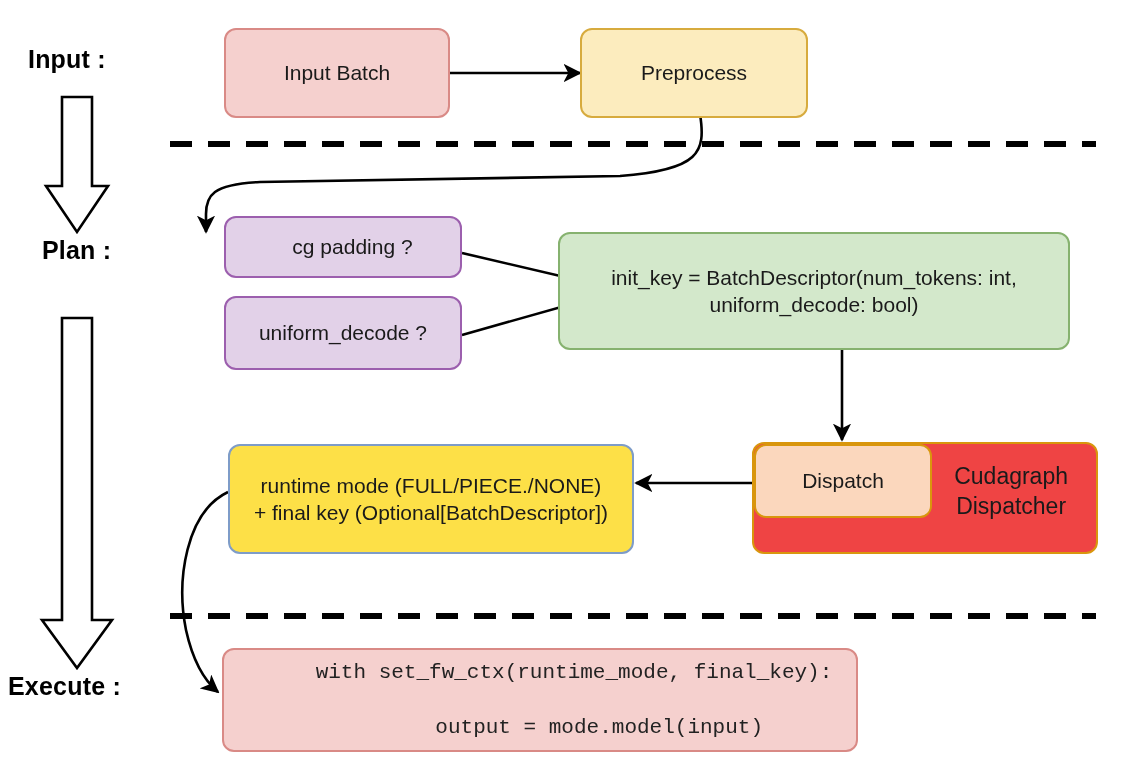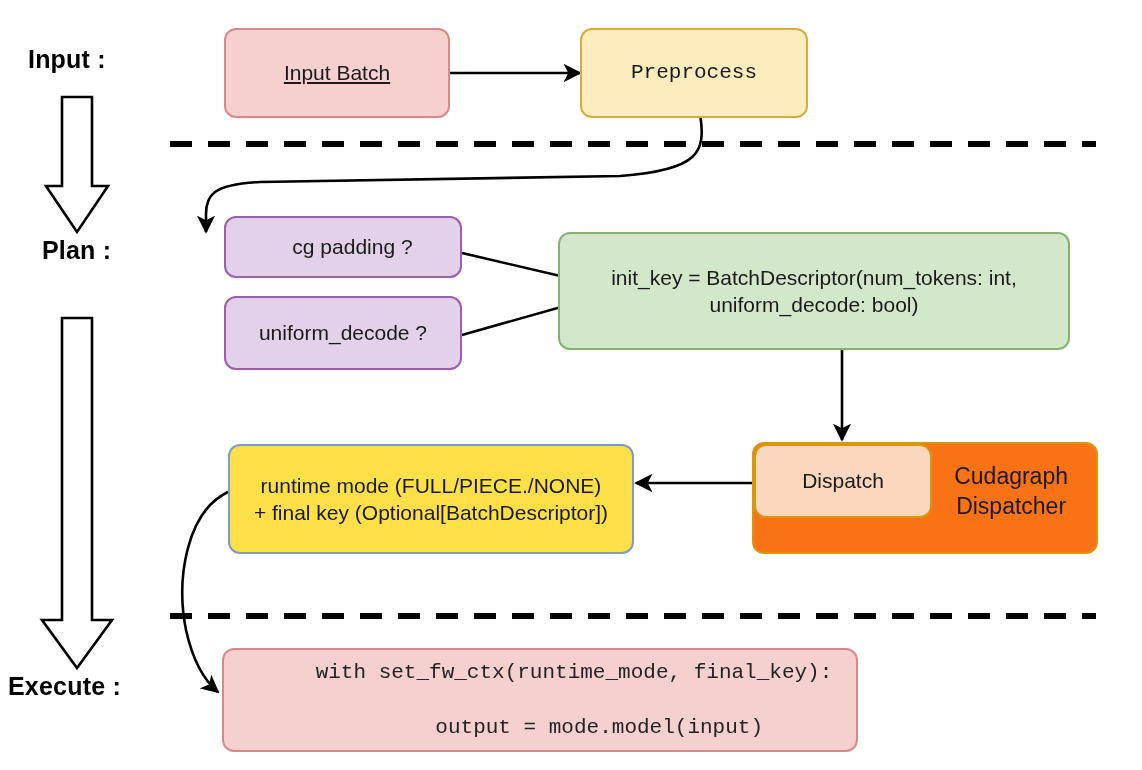--- a/index.html
+++ b/index.html
@@ -44,40 +44,39 @@
     border-style: solid;
     border-width: 2px;
     font-size: 21px;
     color: #1a1a1a;
     line-height: 1.3;
     padding: 2px 10px;
   }
   .node-pink {
     background: #f5d0ce;
     border-color: #d98a86;
-    text-decoration: underline;
   }
   .node-yellow {
     background: #fcecbe;
     border-color: #d7ab3e;
   }
   .node-purple {
     background: #e2d1e8;
     border-color: #9c5fae;
   }
   .node-green {
     background: #d3e8cb;
     border-color: #86b26f;
   }
   .node-blue {
     background: #fde047;
     border-color: #7e9cc8;
   }
   .node-orange-outer {
-    background: #f97316;
+    background: #ef4444;
     border-color: #d9960d;
     align-items: flex-start;
     justify-content: flex-end;
   }
   .node-orange-inner {
     background: #fbd7bd;
     border-color: #d9960d;
   }
   .cudagraph-text {
     margin-top: 16px;
@@ -135,21 +134,21 @@
   <div class="stage-label" style="left:28px; top:45px;">Input :</div>
 
   <div class="stage-label" style="left:42px; top:236px;">Plan :</div>
 
   <div class="stage-label" style="left:8px; top:672px;">Execute :</div>
 
   <div class="node node-pink" style="left:224px; top:28px; width:226px; height:90px;">
     <span>Input Batch</span>
   </div>
 
-  <div class="node node-yellow" style="left:580px; top:28px; width:228px; height:90px;font-family:Liberation Mono, monospace;">
+  <div class="node node-yellow" style="left:580px; top:28px; width:228px; height:90px;">
     <span>Preprocess</span>
   </div>
 
   <div class="node node-purple" style="left:224px; top:216px; width:238px; height:62px;padding-left:29px;">
     <span>cg padding ?</span>
   </div>
 
   <div class="node node-purple" style="left:224px; top:296px; width:238px; height:74px;">
     <span>uniform_decode ?</span>
   </div>

